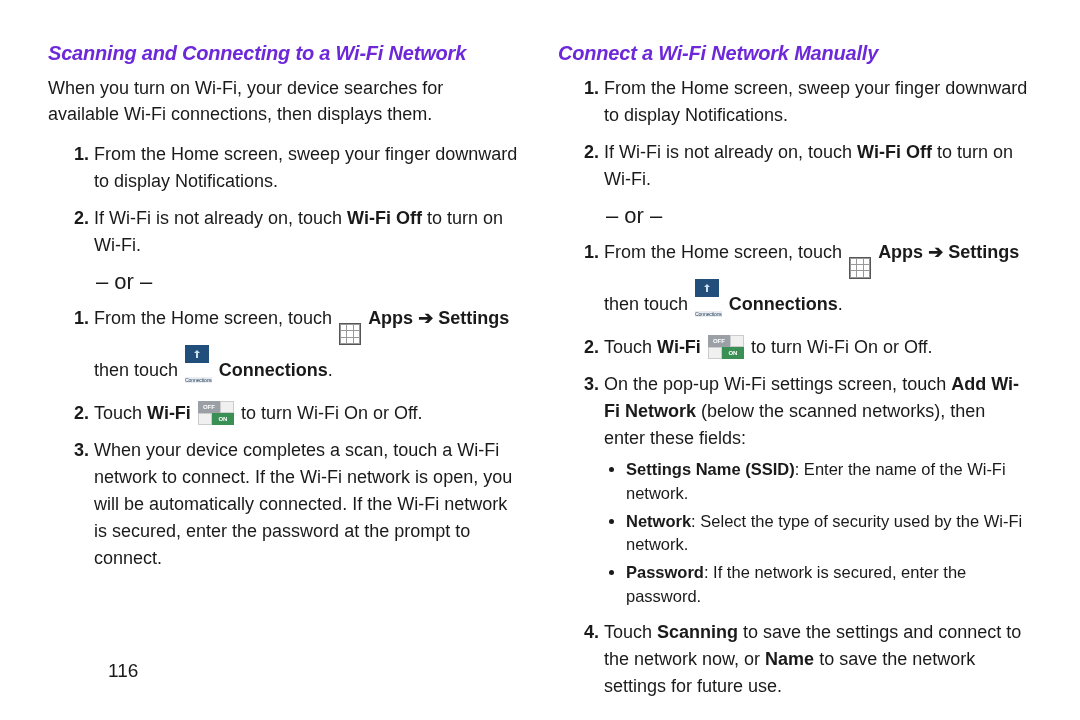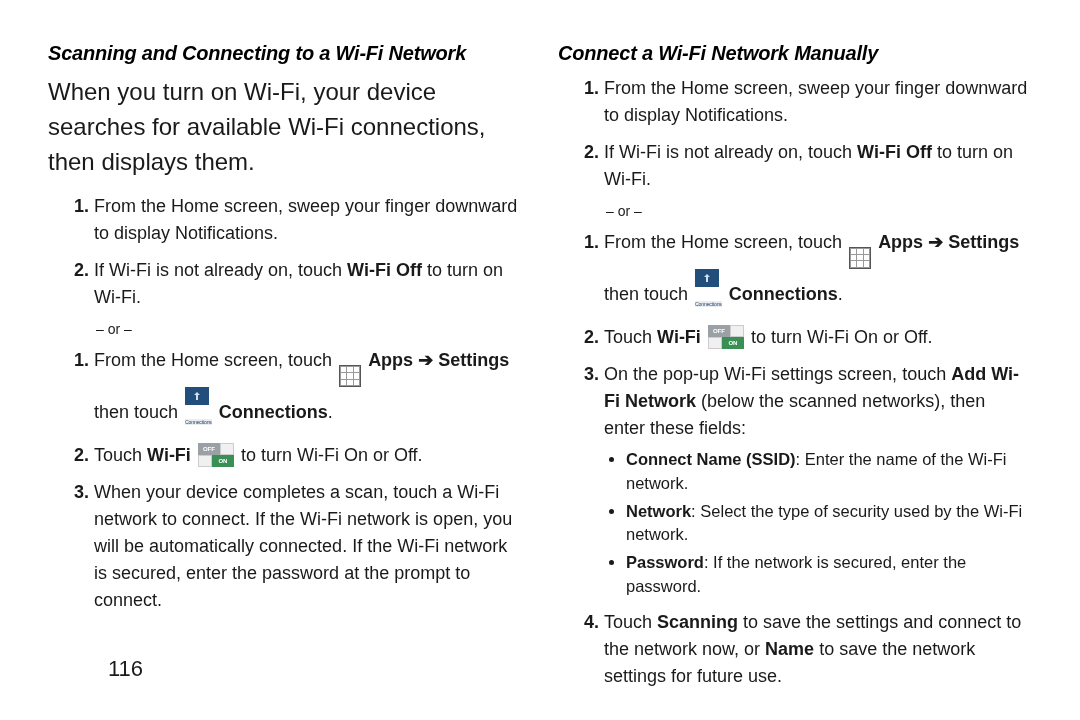--- a/index.html
+++ b/index.html
@@ -10,32 +10,32 @@
     background:#fff;
     position:relative;
   }
   .page { display:flex; padding:42px 48px 0 48px; box-sizing:border-box; width:100%; }
   .col { width:490px; box-sizing:border-box; }
   .col-left { padding-right:20px; }
   .col-right { padding-left:20px; }
   h2 { 
     font-family: Arial, Helvetica, sans-serif;
     font-weight:700; font-style:italic;
-    color:#000000;
+    color:#6d28d9;
     font-size:20px; margin:0 0 10px 0; letter-spacing:-0.2px;
   }
-  p.intro { font-size:24px; margin:0 0 14px 0; line-height:1.45; }
+  p.intro { font-size:18px; margin:0 0 14px 0; line-height:1.45; }
   ol.steps { list-style:decimal; padding-left:46px; margin:0 0 8px 0; }
   ol.steps > li { font-size:18px; line-height:1.5; margin-bottom:10px; }
   ol.steps > li::marker { font-weight:700; }
-  .or { padding-left:48px; font-size:14px; margin:0 0 10px 0; }
+  .or { padding-left:48px; font-size:22px; margin:0 0 10px 0; }
   ul.bullets { list-style:disc; padding-left:22px; margin:6px 0 6px 0;}
   ul.bullets li { font-size:16.5px; line-height:1.45; margin-bottom:4px; font-family: Arial, Helvetica, sans-serif; }
   b { font-weight:700; }
-  .page-num { position:absolute; left:108px; bottom:38px; font-size:22px; }
+  .page-num { position:absolute; left:108px; bottom:38px; font-size:19px; }
   .inline-icon { display:inline-block; vertical-align:-6px; margin:0 2px; }
   
   .apps-ico { width:22px; height:22px; box-sizing:border-box; border:1px solid #555;
     display:inline-grid; grid-template-columns:repeat(3,1fr); grid-template-rows:repeat(3,1fr);
     gap:1px; padding:1px; background:#999; }
   .apps-ico i { background:#fff; display:block; }
   
   .conn-ico { width:24px; height:28px; position:relative; }
   .conn-ico .top { background:#214e7a; height:18px; width:24px; display:flex; align-items:center; justify-content:center; }
   .conn-ico .top svg { display:block; }
@@ -161,21 +161,21 @@
                 <span class="pad"></span>
                 <span class="btn on">ON</span>
               </span>
           </span>
         </span>
         <span> to turn Wi-Fi On or Off.</span>
       </li>
       <li>
         <span>On the pop-up Wi-Fi settings screen, touch </span><b>Add Wi-Fi Network</b><span> (below the scanned networks), then enter these fields:</span>
         <ul class="bullets">
-          <li><b>Connect Name (SSID)</b><span>: Enter the name of the Wi-Fi network.</span></li>
+          <li><b>Settings Name (SSID)</b><span>: Enter the name of the Wi-Fi network.</span></li>
           <li><b>Network</b><span>: Select the type of security used by the Wi-Fi network.</span></li>
           <li><b>Password</b><span>: If the network is secured, enter the password.</span></li>
         </ul>
       </li>
       <li>
         <span>Touch </span><b>Scanning</b><span> to save the settings and connect to the network now, or </span><b>Name</b><span> to save the network settings for future use.</span>
       </li>
     </ol>
   </div>
 </div>

